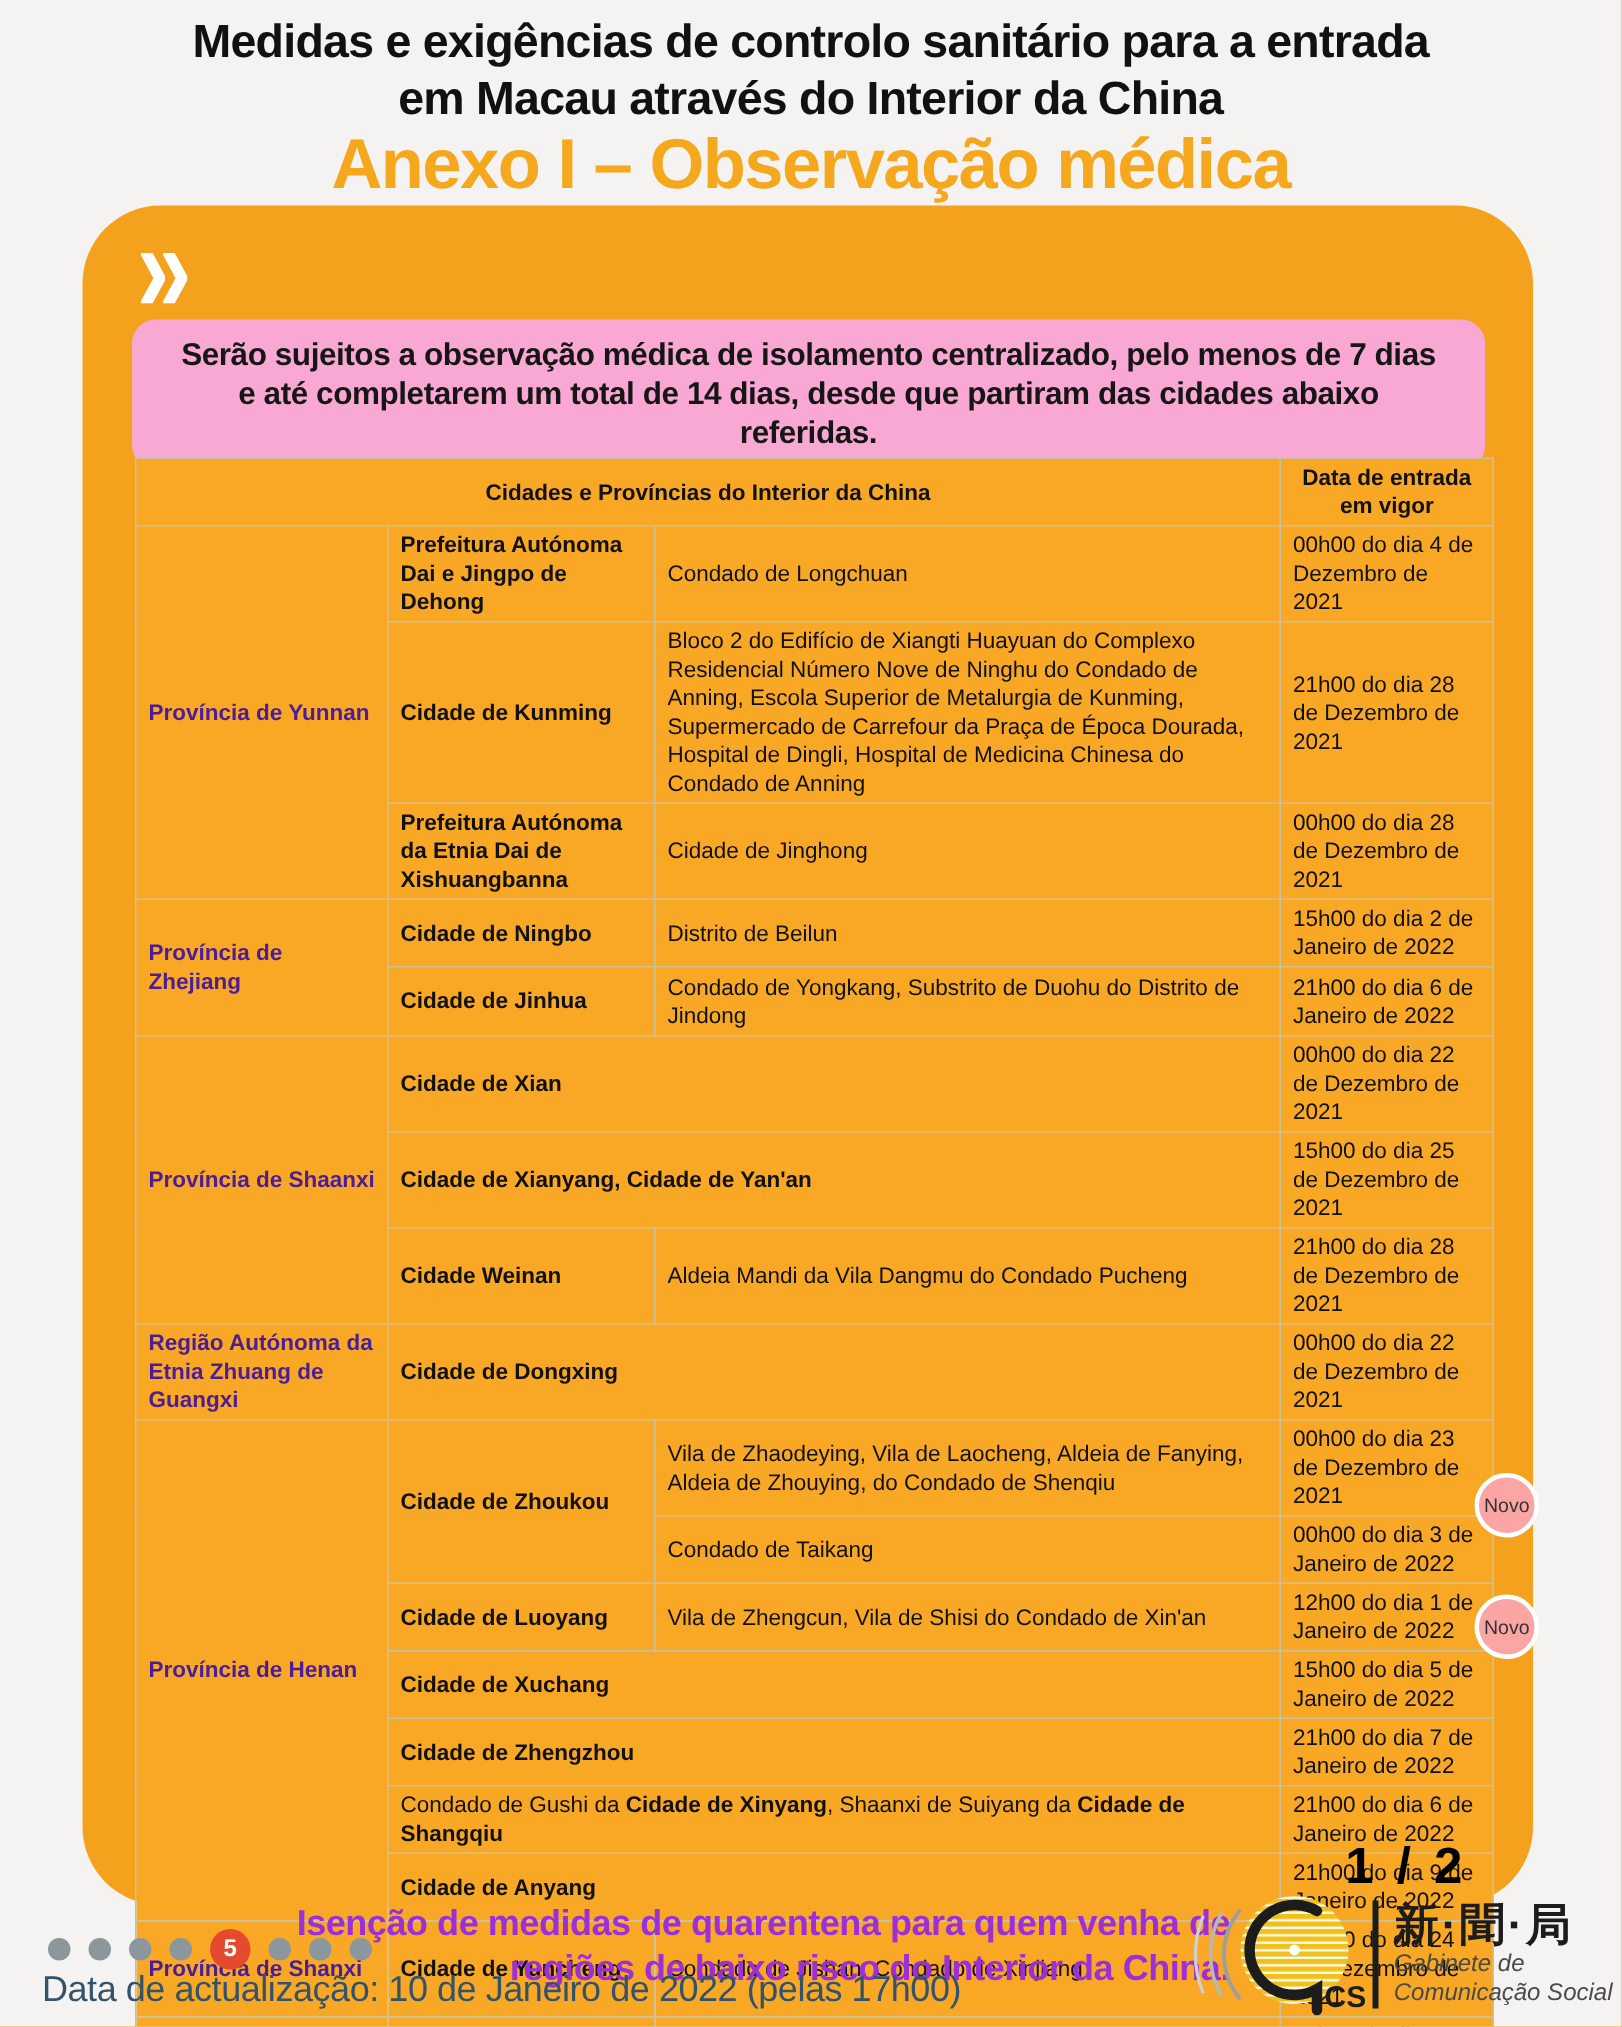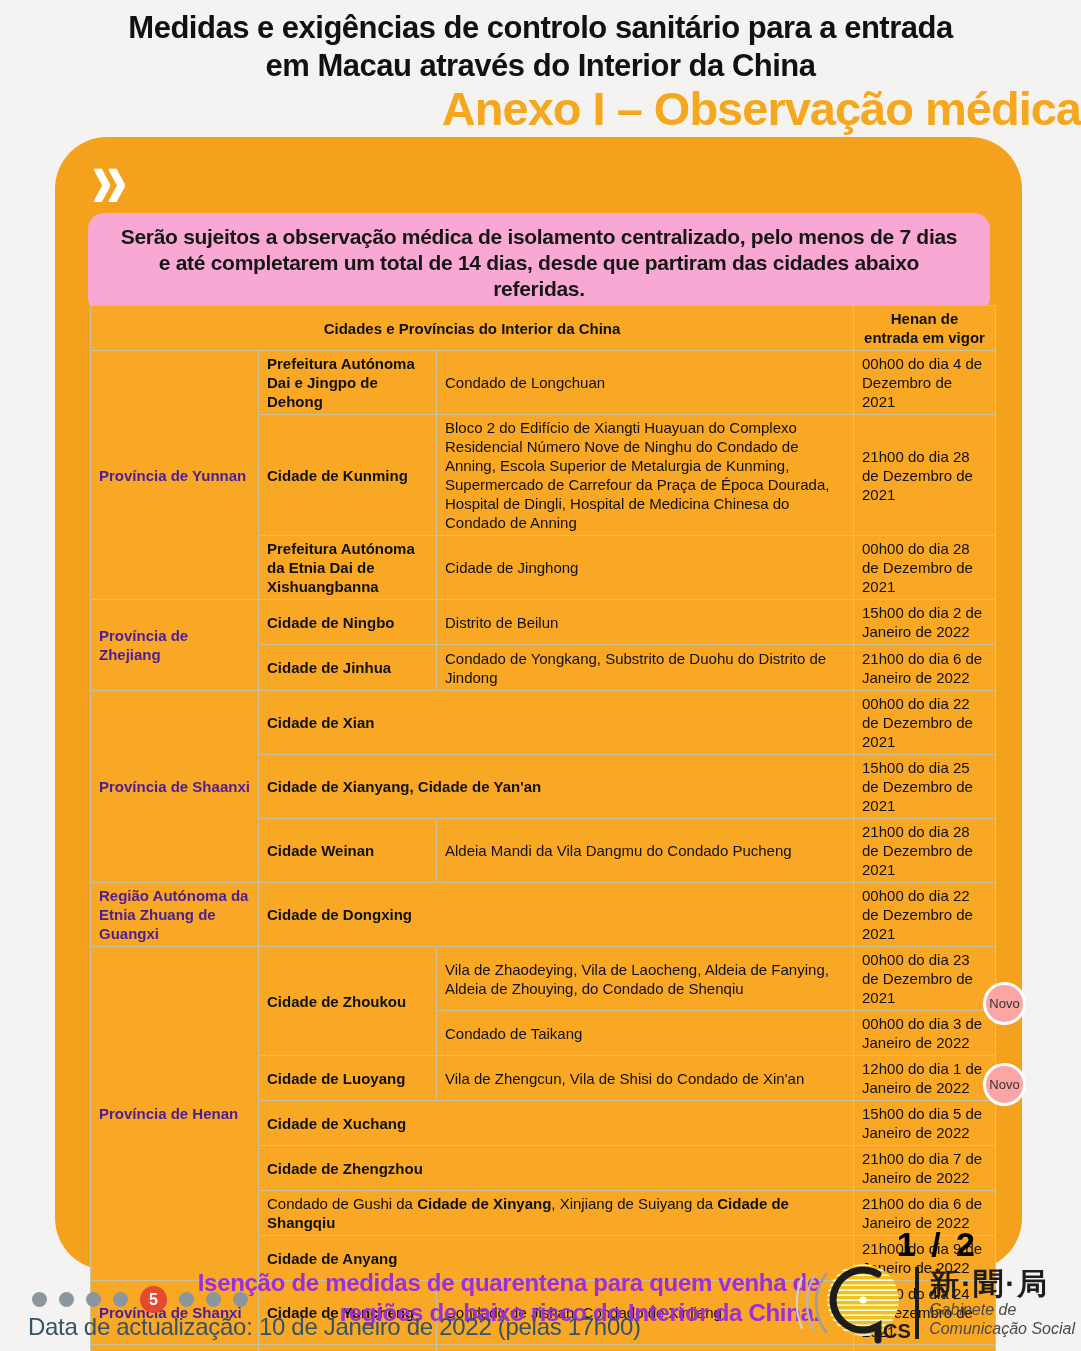--- a/index.html
+++ b/index.html
@@ -6,21 +6,21 @@
   body{
     width:1081px;height:1351px;position:relative;overflow:hidden;
     background:#f4f3f1;
     font-family:"Liberation Sans","DejaVu Sans",sans-serif;
     -webkit-font-smoothing:antialiased;
   }
   
   .hdr{position:absolute;left:0;top:0;width:1081px;text-align:center;}
   .title-line{font-weight:bold;color:#111;font-size:31px;line-height:38px;letter-spacing:-0.5px;}
   .title-line.l1{margin-top:9px;}
-  .subtitle{font-weight:bold;color:#f5a71d;font-size:47px;line-height:48px;letter-spacing:-1px;margin-top:0px;text-align:right;}
+  .subtitle{font-weight:bold;color:#f5a71d;font-size:47px;line-height:48px;letter-spacing:-1px;margin-top:0px;}
   
   .panel{
     position:absolute;left:55px;top:137px;width:967px;height:1133px;
     background:#f4a21d;border-radius:52px;
   }
   .chevron{
     position:absolute;left:36px;top:-2px;color:#fff;font-weight:bold;
     font-size:66px;line-height:66px;transform:scaleY(1.3);transform-origin:top;
   }
   .panel-heading{
@@ -103,21 +103,21 @@
       <colgroup>
           <col style="width:168px">
           <col style="width:178px">
           <col style="width:417px">
           <col style="width:142px">
         </colgroup>
 
       <tbody>
           <tr style="height:42px">
         <th colspan="3">Cidades e Províncias do Interior da China</th>
-        <th>Henan de entrada em vigor</th>
+        <th>Data de entrada em vigor</th>
       </tr>
 
       <tr style="height:60px">
         <td class="province" rowspan="3">Província de Yunnan</td>
         <td class="city">Prefeitura Autónoma Dai e Jingpo de Dehong</td>
         <td class="detail">Condado de Longchuan</td>
         <td class="date">00h00 do dia 4 de Dezembro de 2021</td>
       </tr>
       <tr style="height:93px">
         <td class="city">Cidade de Kunming</td>
@@ -180,21 +180,21 @@
       </tr>
       <tr style="height:40px">
         <td class="city" colspan="2">Cidade de Xuchang</td>
         <td class="date">15h00 do dia 5 de Janeiro de 2022</td>
       </tr>
       <tr style="height:40px">
         <td class="city" colspan="2">Cidade de Zhengzhou</td>
         <td class="date">21h00 do dia 7 de Janeiro de 2022</td>
       </tr>
       <tr style="height:41px">
-        <td class="detail" colspan="2"><span>Condado de Gushi da </span><span class="run-bold">Cidade de Xinyang</span><span>, Xinjiang de Suiyang da </span><span class="run-bold">Cidade de Shangqiu</span></td>
+        <td class="detail" colspan="2"><span>Condado de Gushi da </span><span class="run-bold">Cidade de Xinyang</span><span>, Shaanxi de Suiyang da </span><span class="run-bold">Cidade de Shangqiu</span></td>
         <td class="date">21h00 do dia 6 de Janeiro de 2022</td>
       </tr>
       <tr style="height:41px">
         <td class="city" colspan="2">Cidade de Anyang</td>
         <td class="date">21h00 do dia 9 de Janeiro de 2022</td>
       </tr>
 
       <tr style="height:40px">
         <td class="province">Província de Shanxi</td>
         <td class="city">Cidade de Yuncheng</td>

